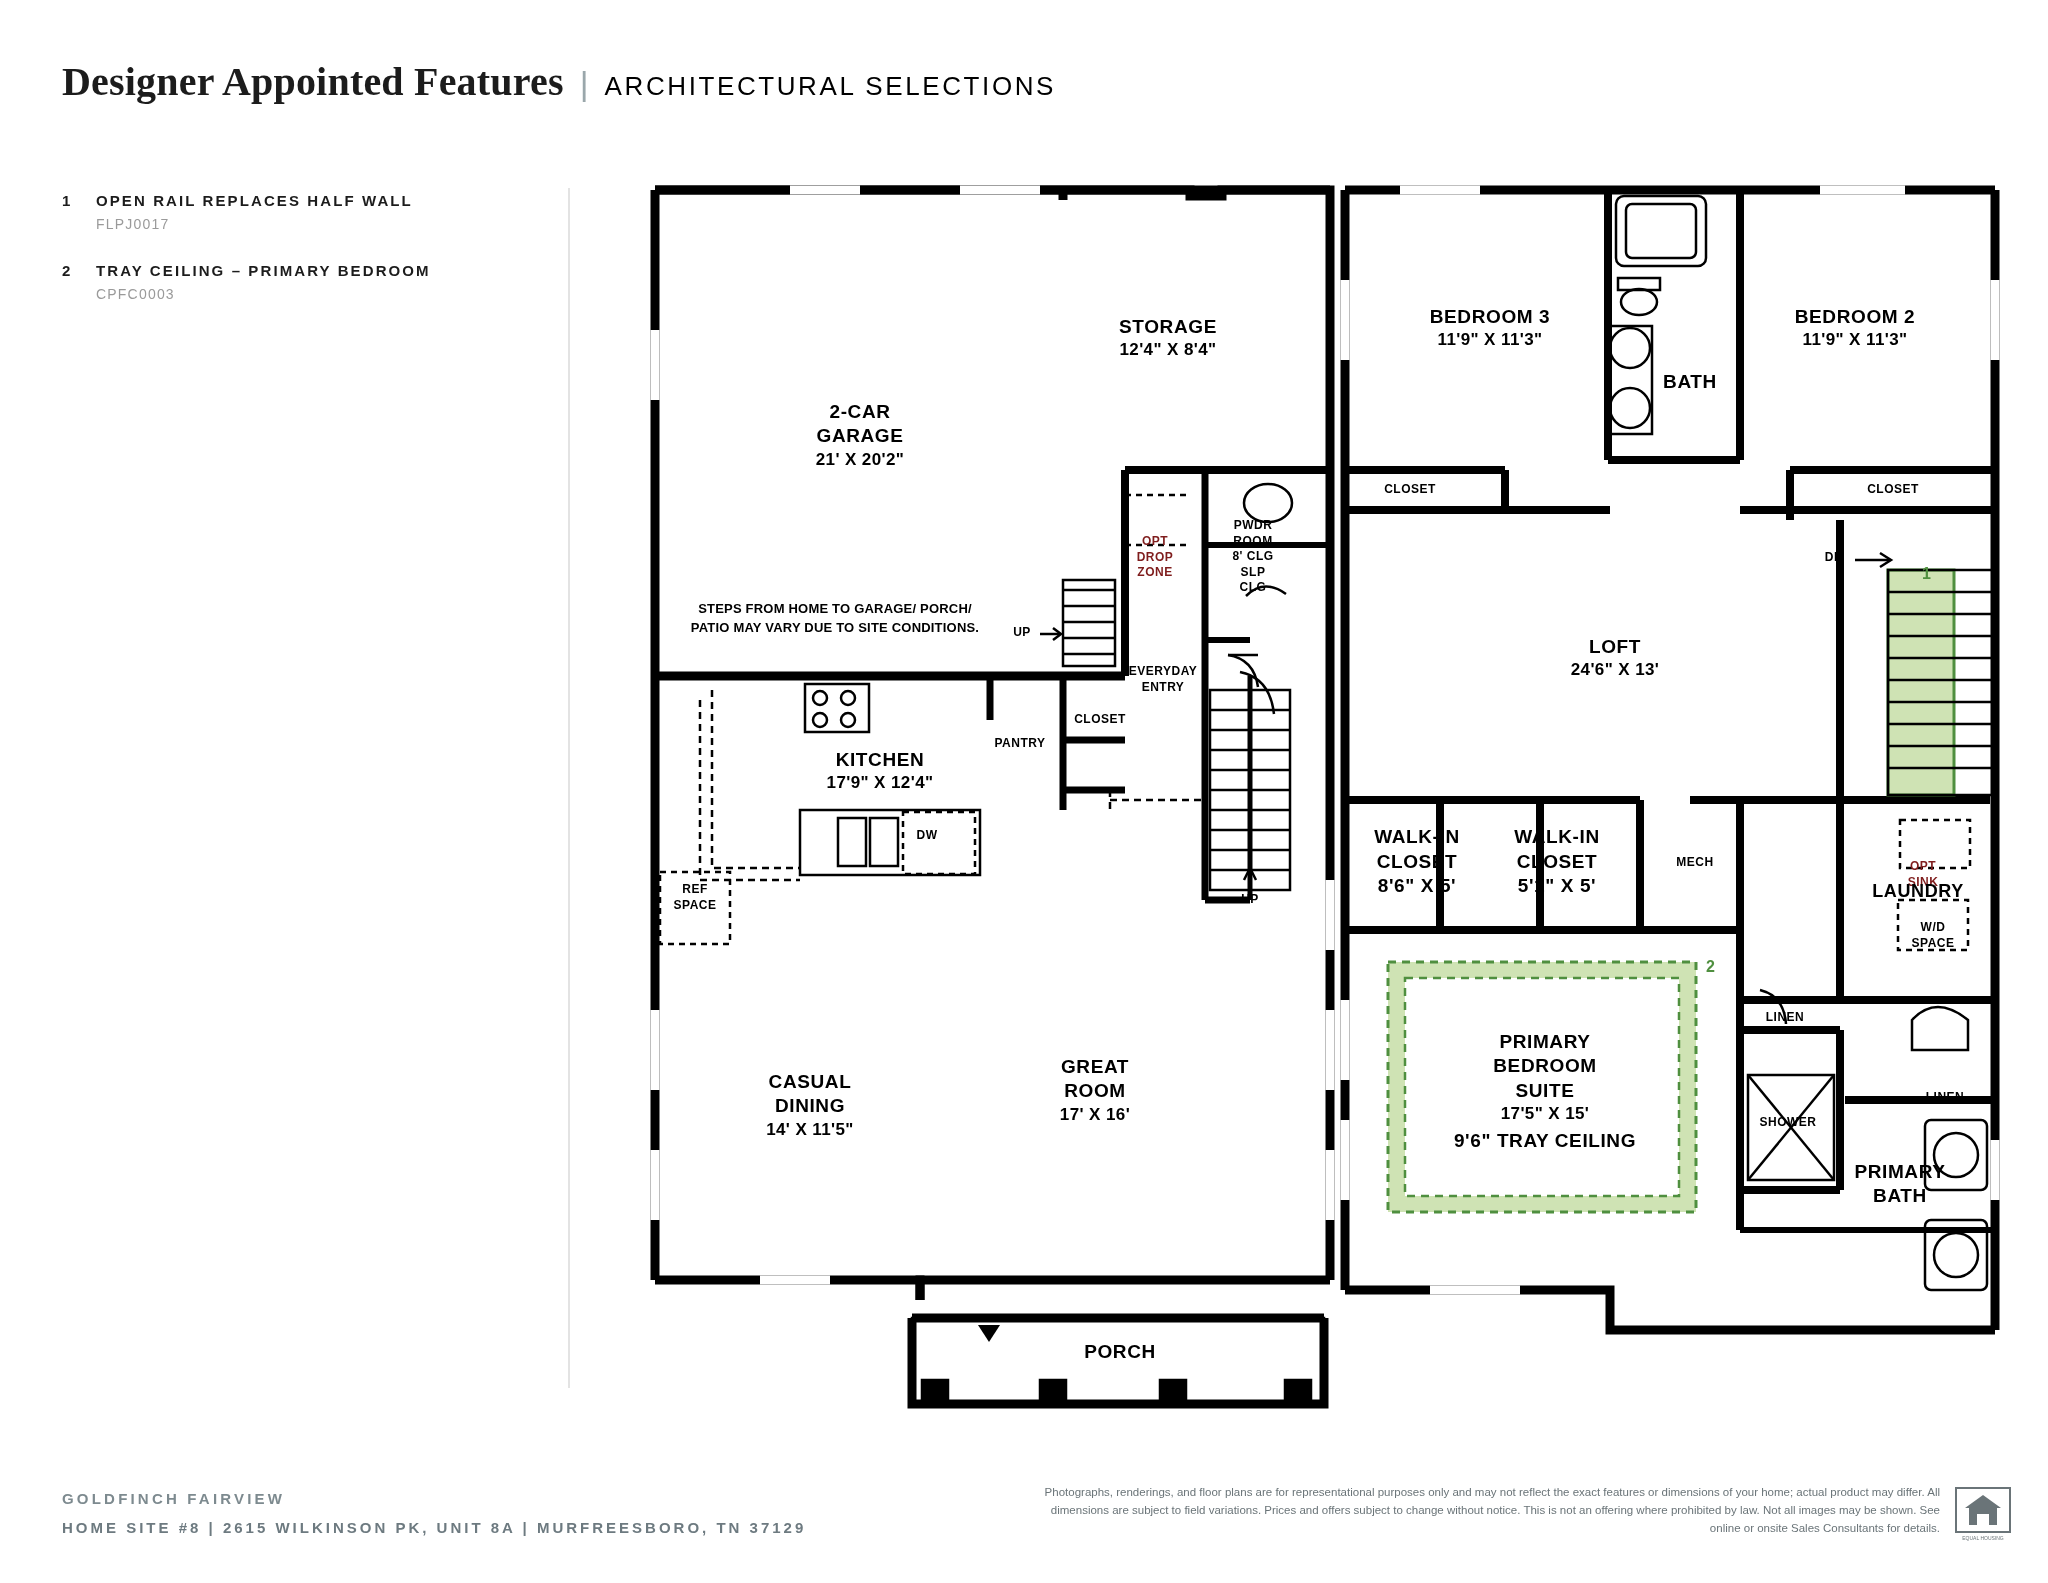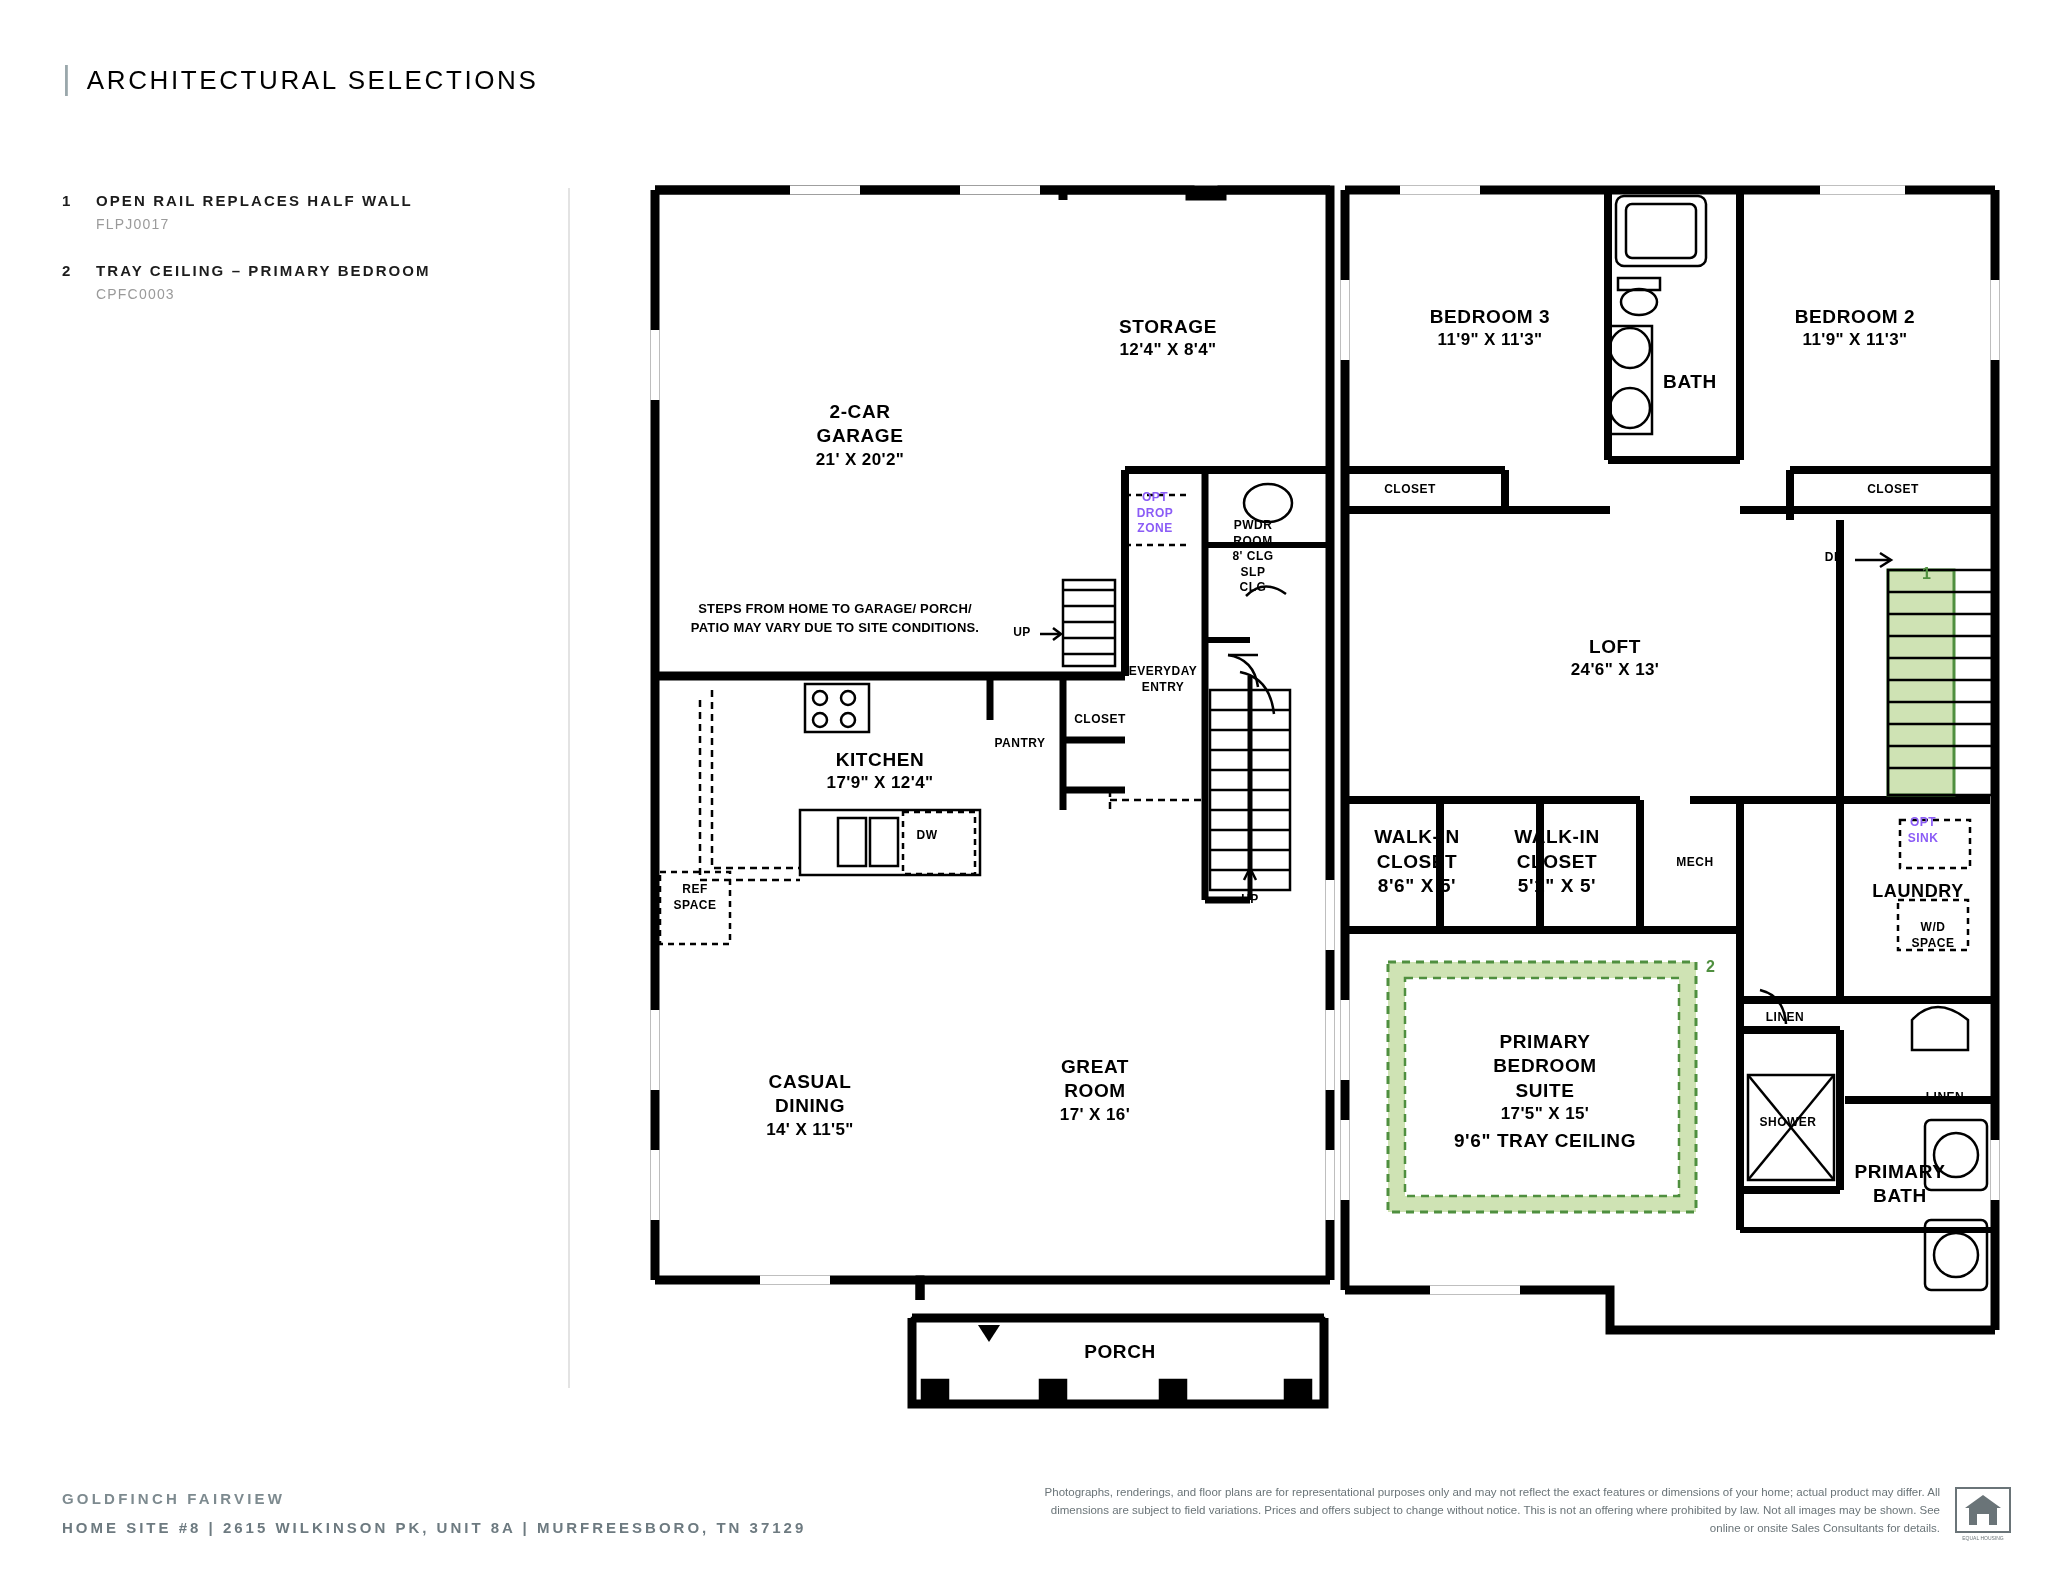--- a/index.html
+++ b/index.html
@@ -33,30 +33,31 @@
 
   
   svg.plan{position:absolute;left:0;top:0;width:2048px;height:1583px;pointer-events:none;}
 
   .lbl{position:absolute;text-align:center;font-family:"Liberation Sans",sans-serif;color:#000000;}
   .rm{font-size:19px;font-weight:700;letter-spacing:.6px;line-height:1.28;}
   .rm-dim{font-size:17px;font-weight:700;letter-spacing:.4px;}
   .sm{font-size:19px;font-weight:700;letter-spacing:.6px;line-height:1.3;}
   .xs{font-size:12px;font-weight:700;letter-spacing:.5px;line-height:1.3;}
   .note{font-size:13px;font-weight:700;line-height:1.45;letter-spacing:.2px;}
-  .gray{color:#8b5cf6;}
+  .gray{color:#7f1d1d;margin-top:44px;}
   .marker{position:absolute;font-size:16px;font-weight:700;color:#4f8f3f;}
 </style>
 </head>
 <body>
 
 <div class="page">
 
   <div class="hdr">
     <div class="hdr-line">
+      <span class="hdr-title">Designer Appointed Features</span>
       <span class="hdr-sep">|</span>
       <span class="hdr-sub">ARCHITECTURAL SELECTIONS</span>
     </div>
   </div>
 
   <div class="features">
     <div class="feat">
       <div class="feat-row">
         <span class="feat-num">1</span>
         <span class="feat-label">OPEN RAIL REPLACES HALF WALL</span>

